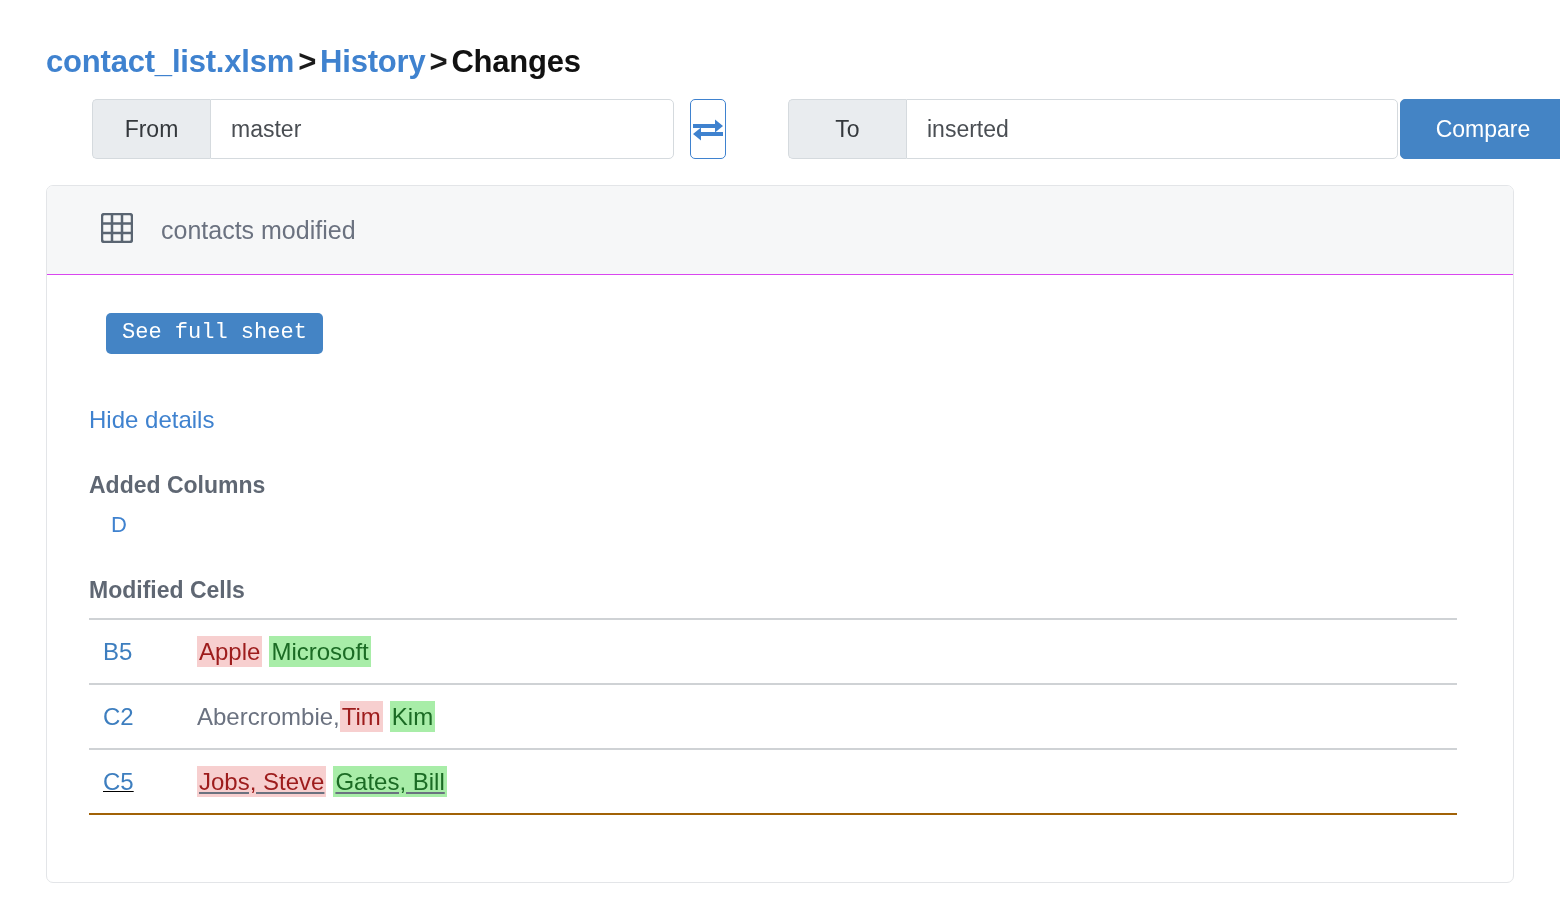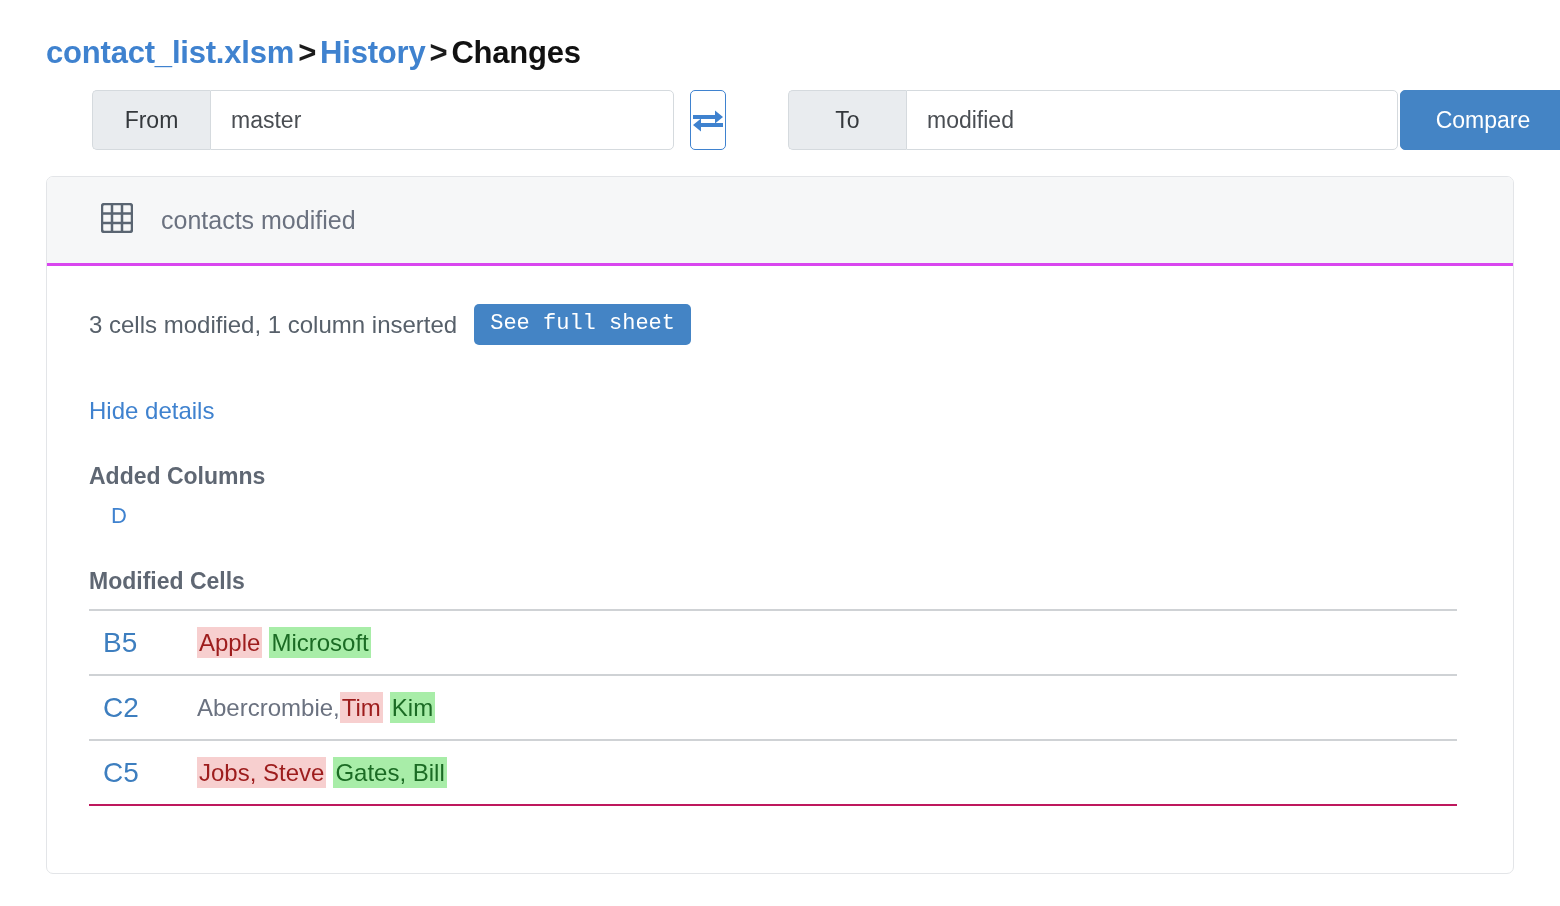--- a/index.html
+++ b/index.html
@@ -14,21 +14,21 @@
     font-family: "Liberation Sans", sans-serif;
     -webkit-font-smoothing: antialiased;
     overflow: hidden;
   }
 
   .page {
     position: relative;
     width: 1560px;
     height: 844px;
     box-sizing: border-box;
-    padding: 7px 46px;
+    padding: 16px 46px;
   }
 
   
   .breadcrumb {
     padding-top: 22px;
     font-size: 31px;
     font-weight: bold;
     line-height: 48px;
     letter-spacing: -0.2px;
     white-space: nowrap;
@@ -126,21 +126,21 @@
     border: 1px solid #e3e5e8;
     border-radius: 7px;
     background: #ffffff;
     height: 698px;
     box-sizing: border-box;
     overflow: hidden;
   }
   .card-header {
     height: 89px;
     background: #f6f7f8;
-    border-bottom: 3px solid #d946ef;
+    border-bottom: 1px solid #d946ef;
     display: flex;
     align-items: center;
     padding-left: 54px;
     box-sizing: border-box;
   }
   .sheet-icon { display: block; }
   .card-header-title {
     margin-left: 28px;
     font-size: 25px;
     color: #6b7280;
@@ -204,28 +204,28 @@
     margin-top: 14px;
     width: 1368px;
     border-collapse: collapse;
   }
   .diff-table tr { height: 65px; }
   .diff-table td {
     border-top: 2px solid #cfd2d5;
     padding: 0;
     vertical-align: middle;
   }
-  .diff-table tr:last-child td { border-bottom: 2px solid #be185d; }
+  .diff-table tr:last-child td { border-bottom: 2px solid #a16207; text-decoration: underline; }
   .cell-ref {
     width: 108px;
     padding-left: 14px !important;
     box-sizing: border-box;
   }
   .cell-ref a {
-    font-size: 28px;
+    font-size: 24px;
     color: #3d7ebf;
     text-decoration: none;
     cursor: pointer;
   }
   .cell-diff {
     font-size: 24px;
     color: #6b7280;
     white-space: nowrap;
   }
   .seg-equal { color: #6b7280; }
@@ -261,21 +261,21 @@
       <span>
         <svg width="34" height="26" viewBox="0 0 34 26" aria-hidden="true">
           <path d="M2 8 H24 V3.5 L32 10 L24 16.5 V12 H2 Z" fill="#3f82cf"></path>
           <path d="M32 19 H10 V14.5 L2 21 L10 27.5 V23 H32 Z" fill="#3f82cf" transform="translate(0,-3)"></path>
         </svg>
       </span>
     </button>
 
     <div class="input-group group-to">
       <span class="input-addon">To</span>
-      <div class="input-field" title="branch or revision">modified</div>
+      <div class="input-field" title="branch or revision">inserted</div>
     </div>
 
     <button class="compare-button">Compare</button>
   </div>
 
   <div class="card">
 
     <div class="card-header">
       <span class="sheet-icon">
         <svg width="32" height="30" viewBox="0 0 32 30" aria-hidden="true">
@@ -285,21 +285,20 @@
           <line x1="11" y1="1" x2="11" y2="29" stroke="#5a6572" stroke-width="2.5"></line>
           <line x1="21" y1="1" x2="21" y2="29" stroke="#5a6572" stroke-width="2.5"></line>
         </svg>
       </span>
       <span class="card-header-title">contacts modified</span>
     </div>
 
     <div class="card-body">
 
       <div class="summary-row">
-        <span class="summary-text">3 cells modified, 1 column inserted</span>
         <button class="see-full-sheet">See full sheet</button>
       </div>
 
       <a class="hide-details" href="#">Hide details</a>
 
       <div class="section-title">Added Columns</div>
       <div class="added-columns-list">
         <a class="added-column" href="#">D</a>
       </div>
 

